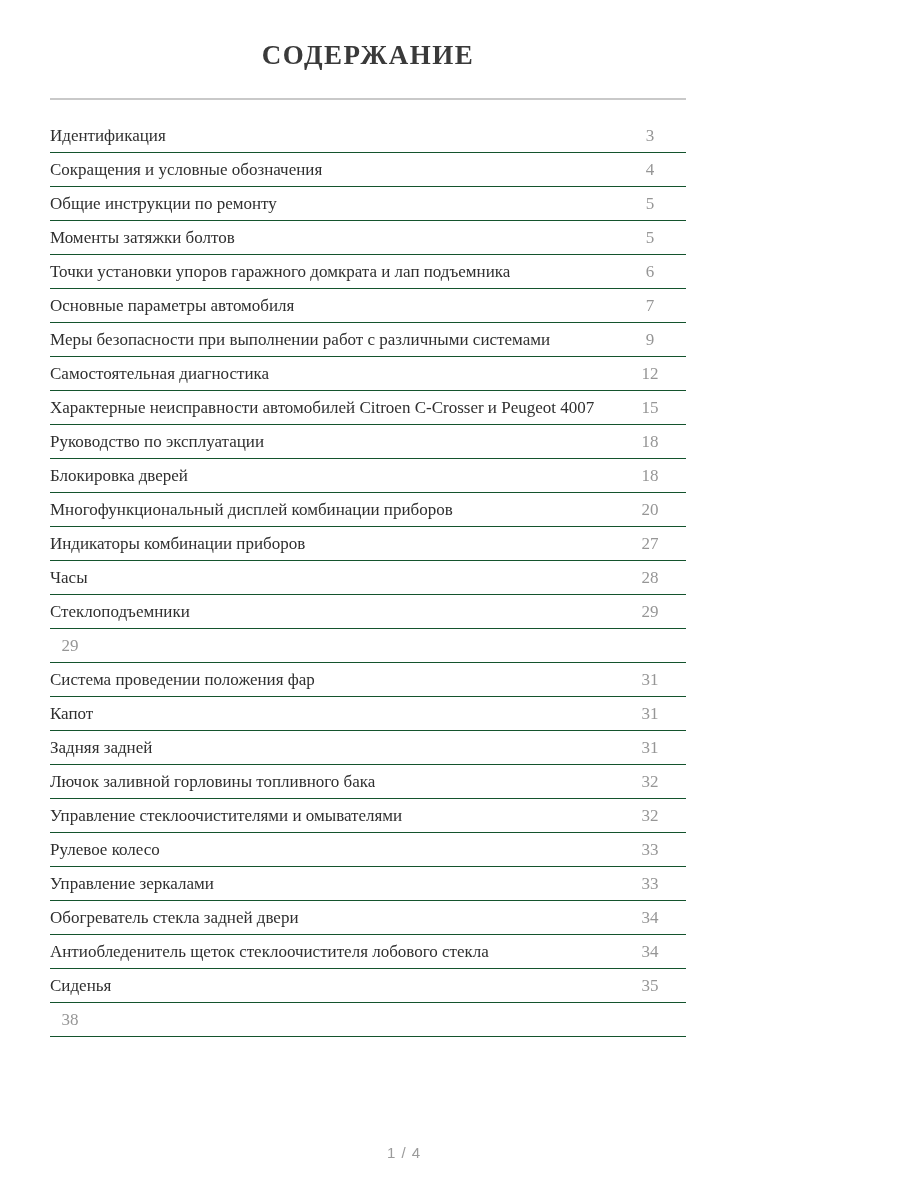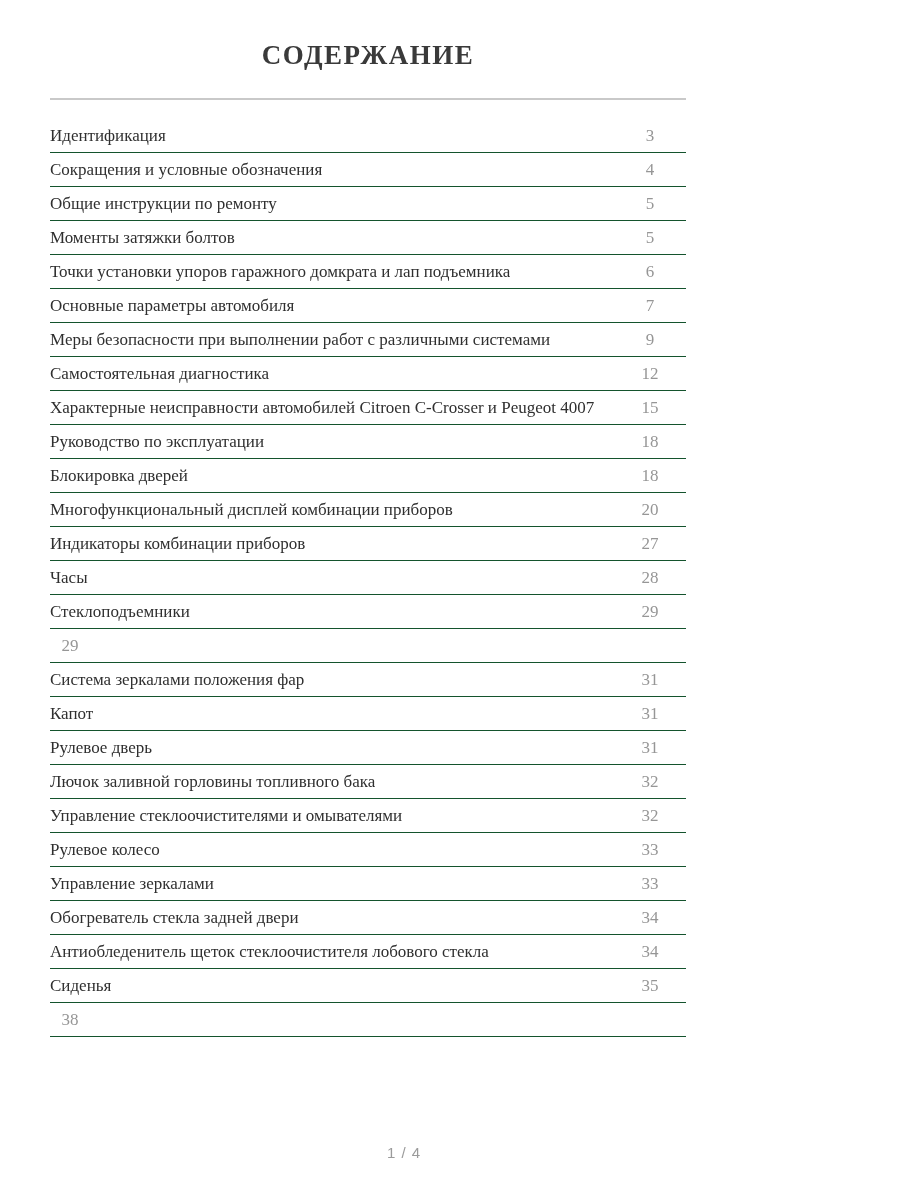--- a/index.html
+++ b/index.html
@@ -151,31 +151,31 @@
   <div class="toc-row">
     <span class="toc-label">Стеклоподъемники</span>
     <span class="toc-page">29</span>
   </div>
 
   <div class="toc-row">
     <span class="toc-page">29</span>
   </div>
 
   <div class="toc-row">
-    <span class="toc-label">Система зеркалами положения фар</span>
+    <span class="toc-label">Система проведении положения фар</span>
     <span class="toc-page">31</span>
   </div>
 
   <div class="toc-row">
     <span class="toc-label">Капот</span>
     <span class="toc-page">31</span>
   </div>
 
   <div class="toc-row">
-    <span class="toc-label">Рулевое дверь</span>
+    <span class="toc-label">Задняя задней</span>
     <span class="toc-page">31</span>
   </div>
 
   <div class="toc-row">
     <span class="toc-label">Лючок заливной горловины топливного бака</span>
     <span class="toc-page">32</span>
   </div>
 
   <div class="toc-row">
     <span class="toc-label">Управление стеклоочистителями и омывателями</span>

